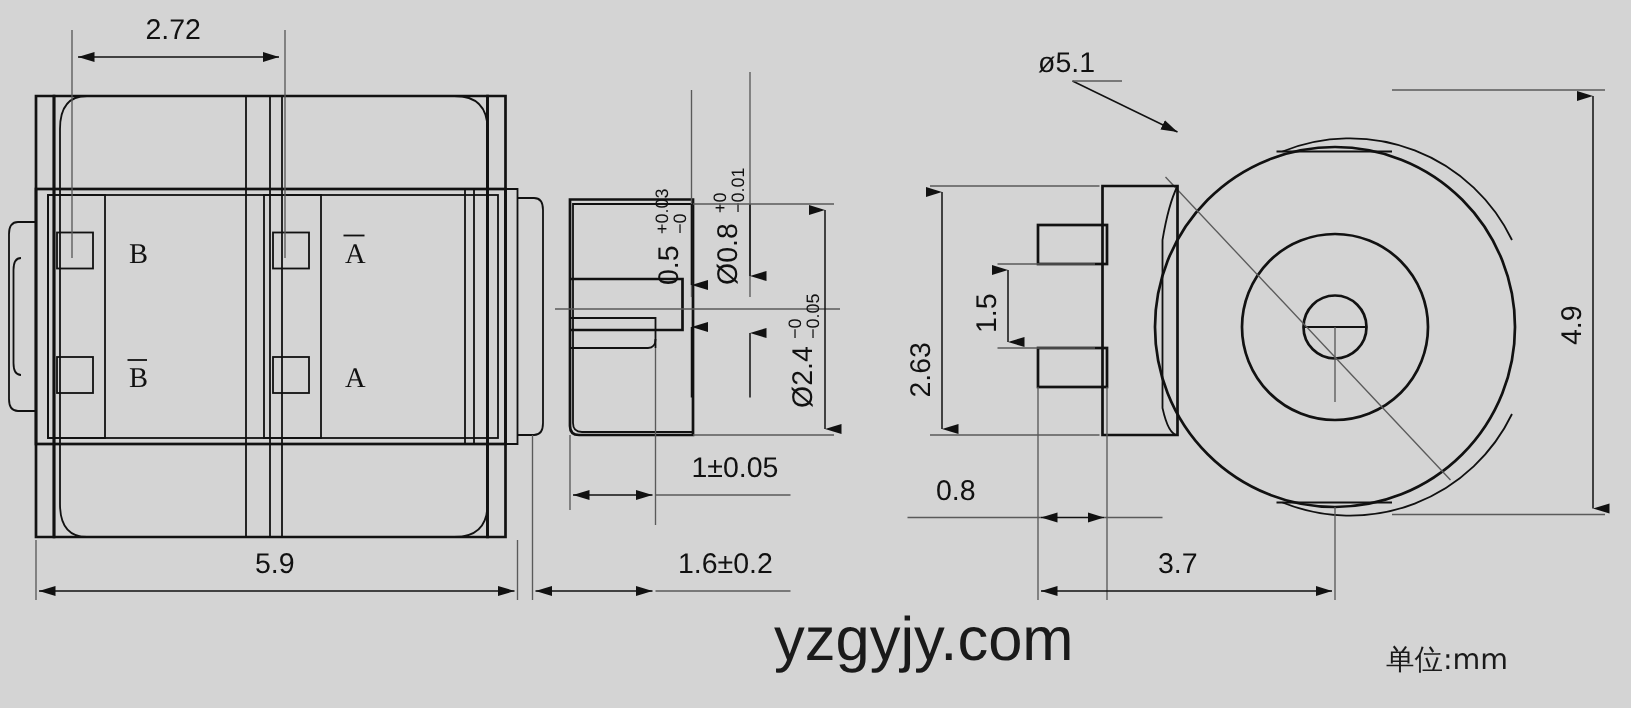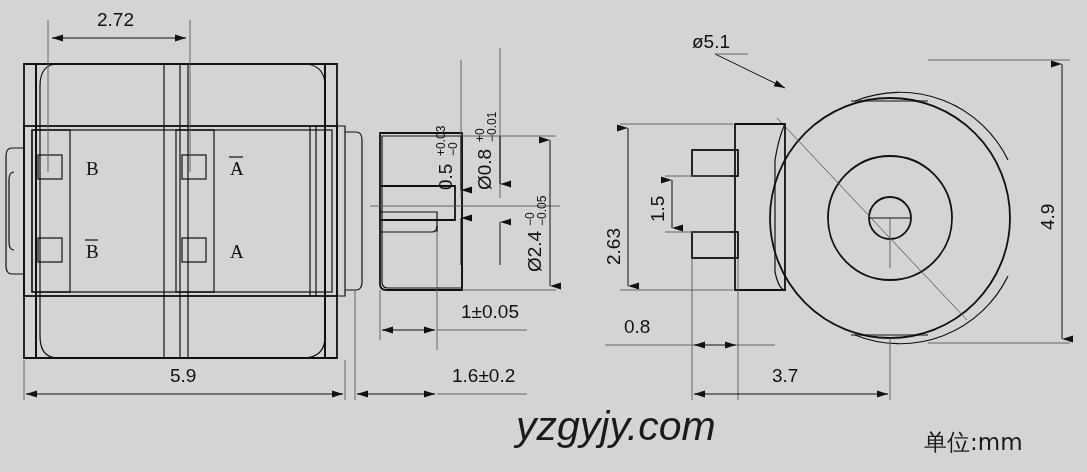--- a/index.html
+++ b/index.html
@@ -24,28 +24,27 @@
   }
   .watermark {
     position: absolute;
     left: 516px;
     top: 403px;
     font-family: "Liberation Sans", sans-serif;
     font-size: 41px;
     color: #1a1a1a;
     letter-spacing: 0px;
     white-space: nowrap;
-    font-style: italic;
   }
   .unit-note {
     position: absolute;
     left: 924px;
     top: 427px;
     font-family: "DejaVu Sans", sans-serif;
-    font-size: 23px;
+    font-size: 19px;
     color: #1a1a1a;
     white-space: nowrap;
   }
   text {
     font-family: "Liberation Sans", sans-serif;
     fill: #111;
   }
 </style>
 </head>
 <body>

